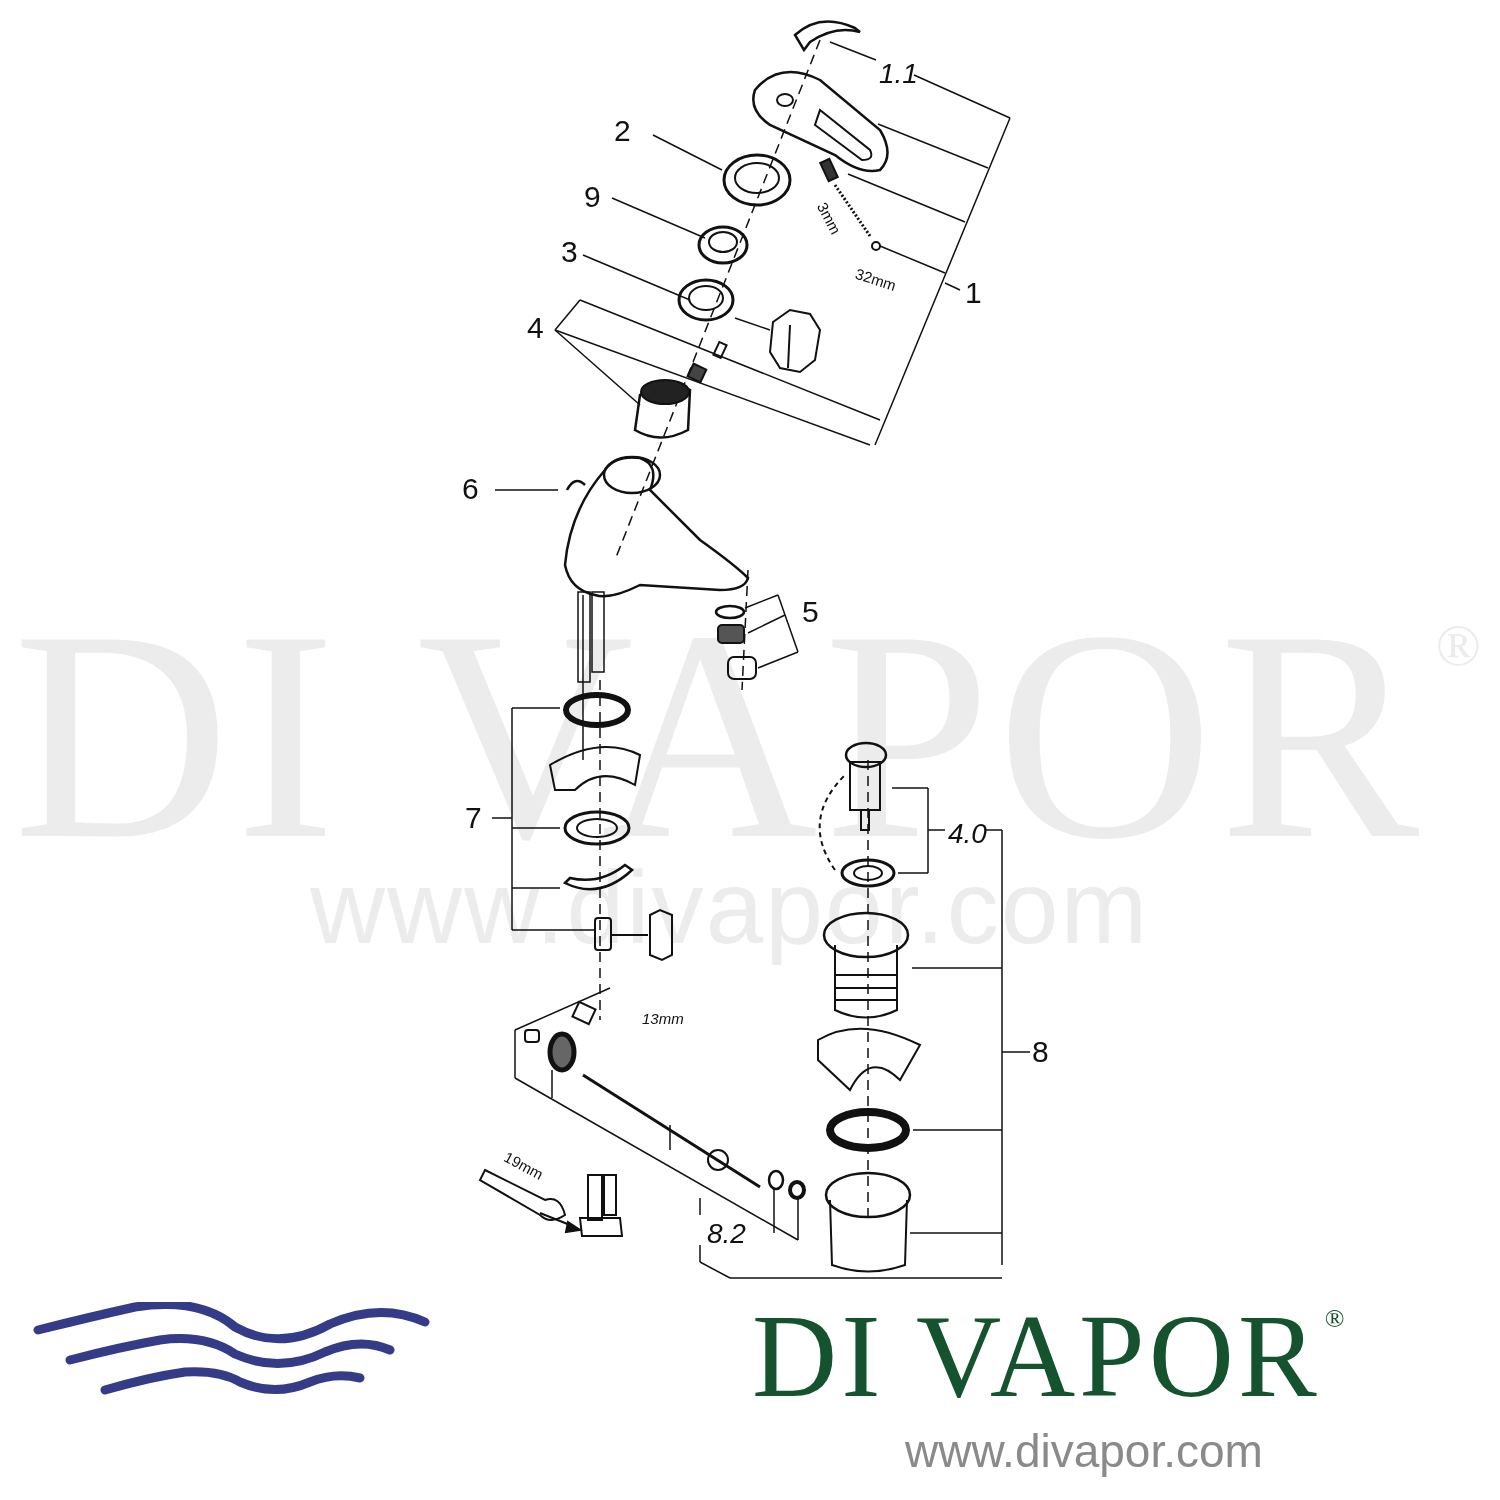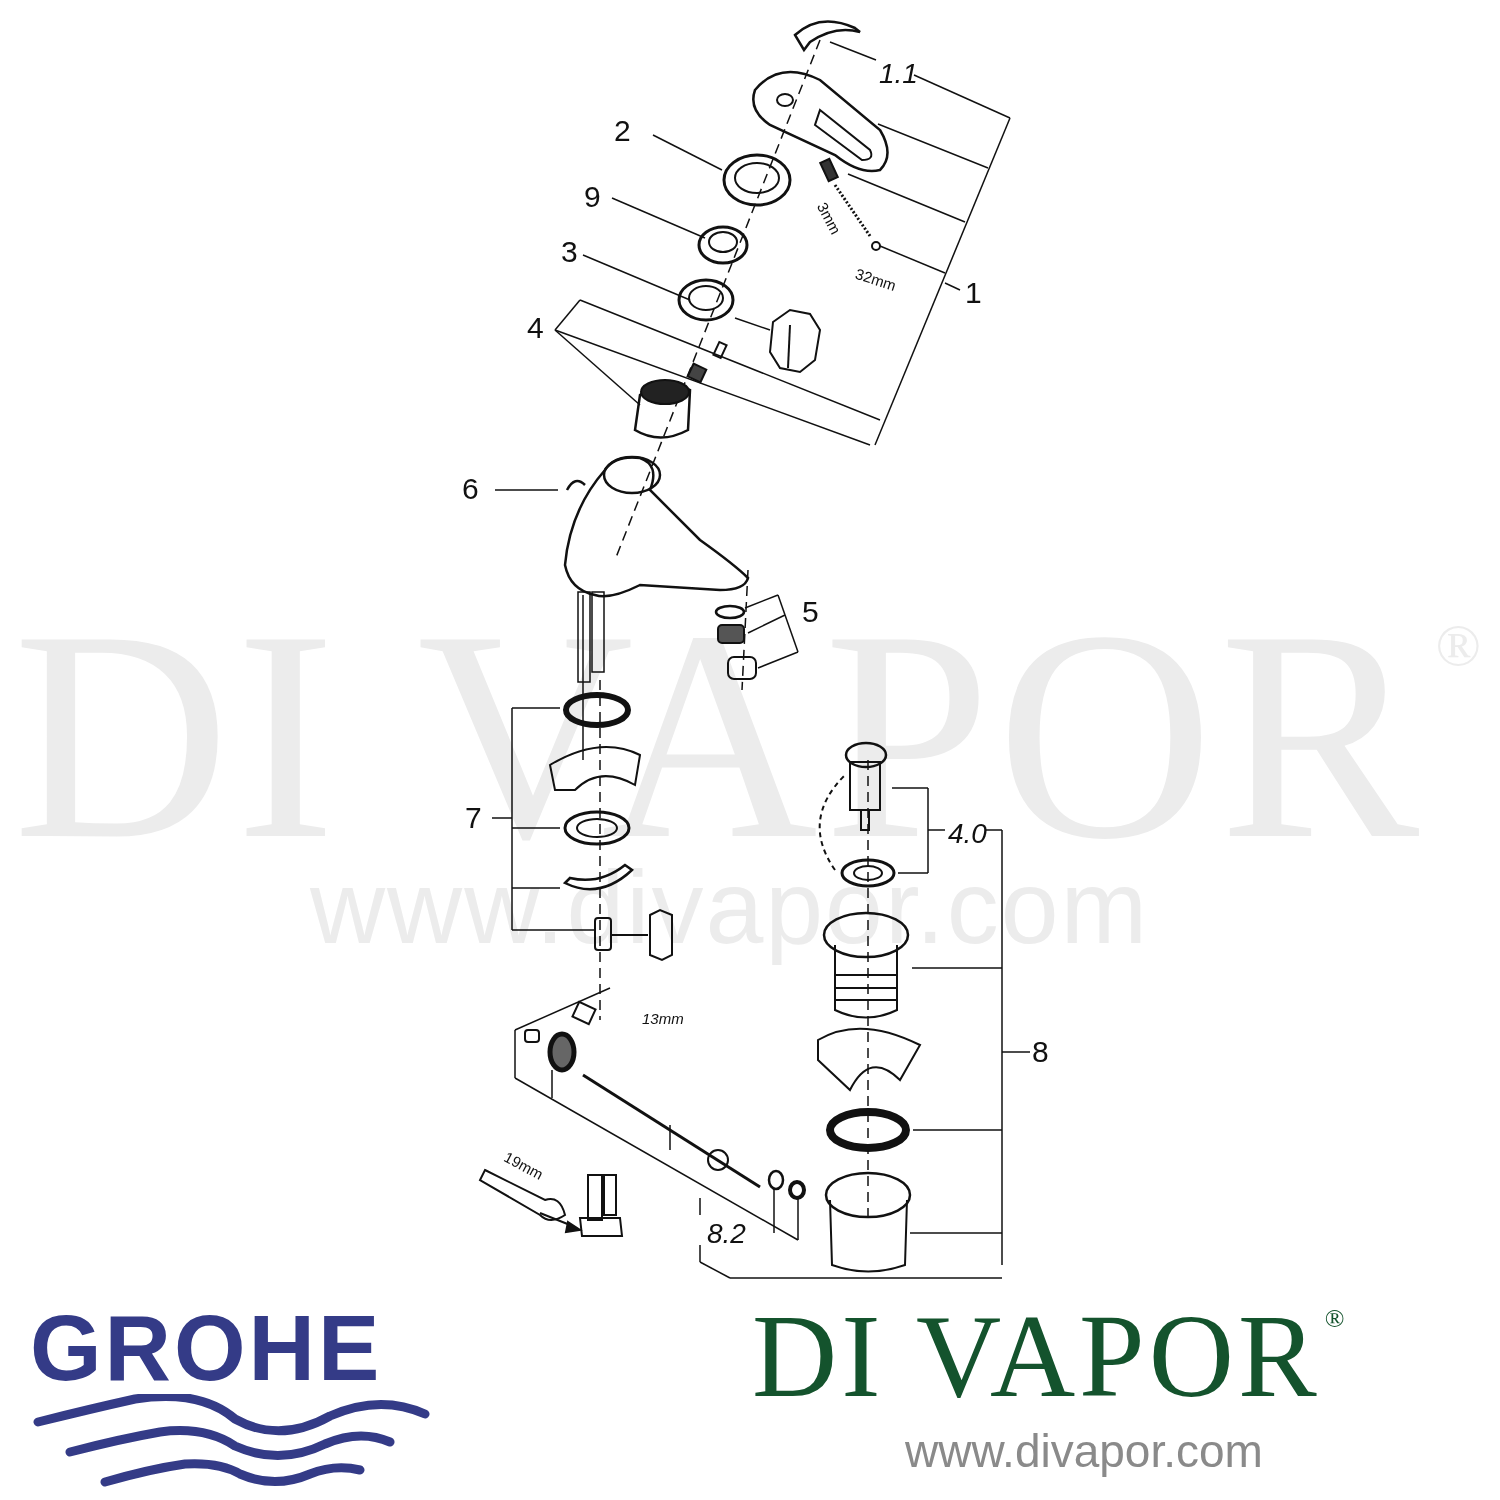--- a/index.html
+++ b/index.html
@@ -211,21 +211,20 @@
 <div class="lbl mid" style="left:948px;top:820px;">4.0</div>
 <div class="lbl big" style="left:1032px;top:1037px;">8</div>
 <div class="lbl mid" style="left:683px;top:1220px;margin-left:24px;">8.2</div>
 
 <div class="lbl dim" style="left:828px;top:200px;transform:rotate(62deg);transform-origin:left top;">3mm</div>
 <div class="lbl dim" style="left:855px;top:272px;transform:rotate(18deg);">32mm</div>
 <div class="lbl dim" style="left:642px;top:1011px;font-style:italic;">13mm</div>
 <div class="lbl dim" style="left:503px;top:1158px;transform:rotate(28deg);">19mm</div>
 
 <div class="grohe">
-  <div class="grohe-word">GROHE</div>
   <svg width="410" height="100" viewBox="0 0 410 100" fill="none" stroke="#343b87" stroke-width="9" stroke-linecap="round">
     <path d="M8 28 Q60 15 105 5 Q170 -5 205 25 Q250 50 300 22 Q350 0 395 20"></path>
     <path d="M40 58 Q90 45 130 38 Q175 32 205 52 Q250 72 295 50 Q330 35 360 48"></path>
     <path d="M75 88 Q120 75 155 70 Q190 68 210 80 Q245 95 280 80 Q305 70 330 76"></path>
   </svg>
 </div>
 
 <div class="dv"><span>DI VAPOR</span><sup>®</sup></div>
 <div class="dv-url">www.divapor.com</div>
 

